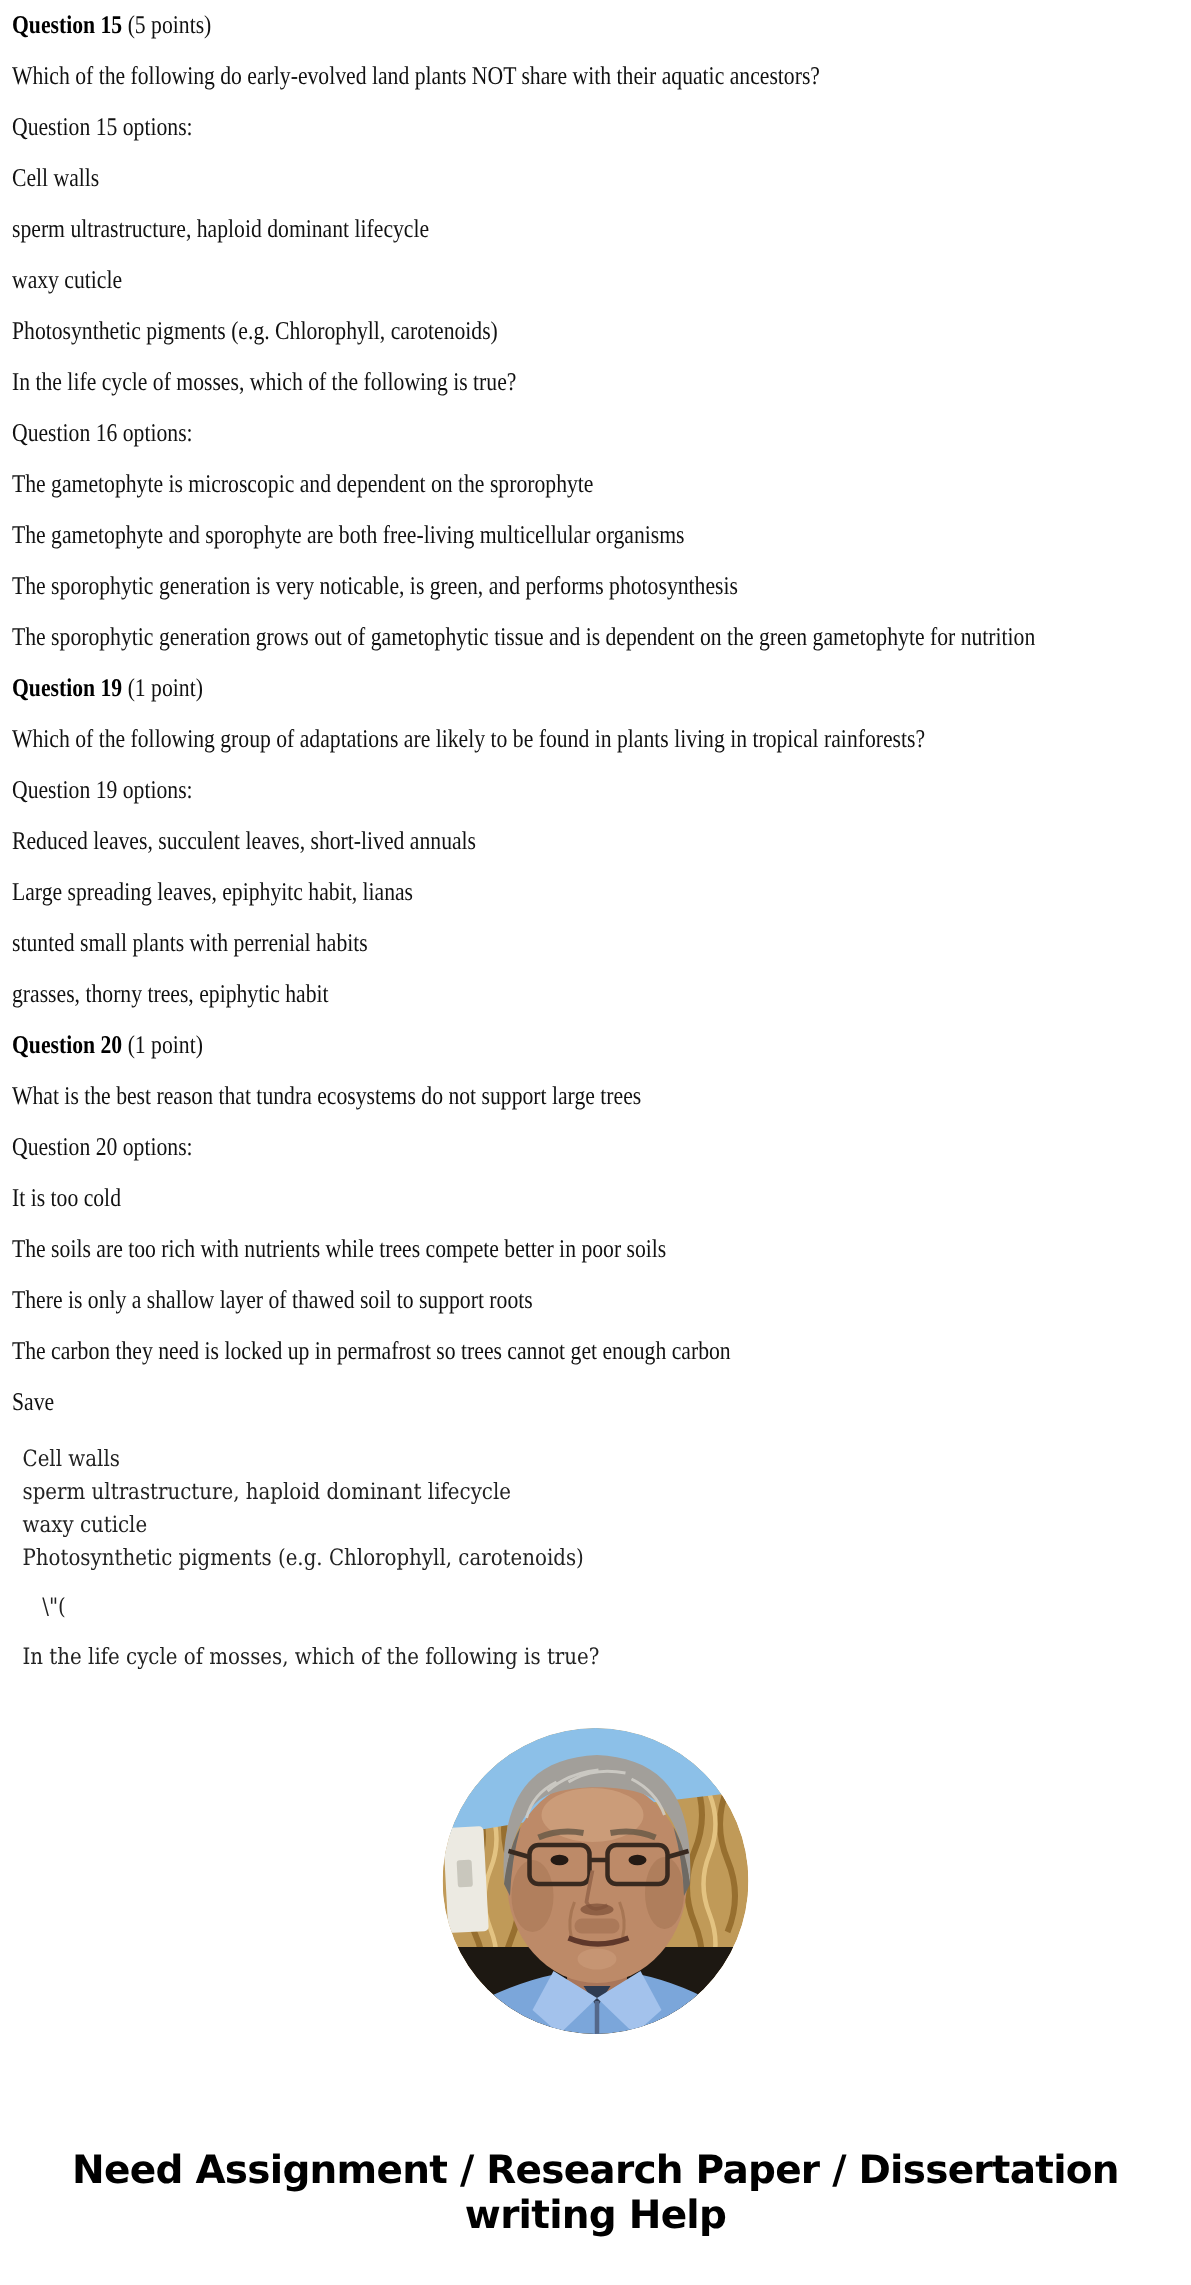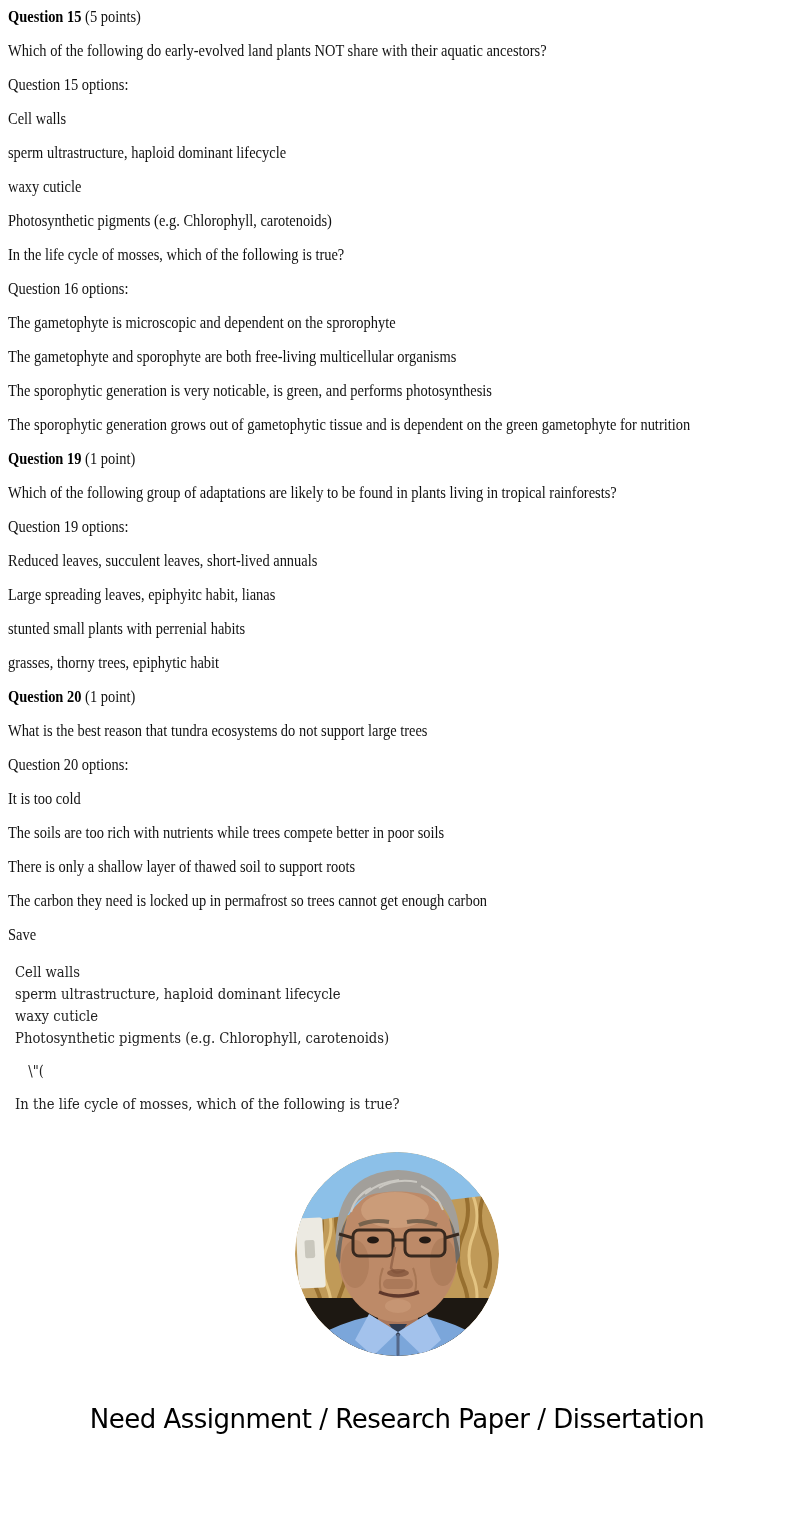--- a/index.html
+++ b/index.html
@@ -24,22 +24,22 @@
   }
   .b2 p.esc{margin:11px 0;padding-left:15px;}
   
   .photo-wrap{
     width:204px;height:204px;margin:37px auto 0;border-radius:50%;
     overflow:hidden;position:relative;
   }
   .photo-wrap svg{display:block;}
   
   .footer{
-    margin-top:48px;text-align:center;color:#000;
-    font-family:"DejaVu Sans",sans-serif;font-weight:normal;
+    margin-top:76px;text-align:center;color:#000;
+    font-family:"DejaVu Sans",sans-serif;font-weight:bold;
     font-size:26px;line-height:30px;letter-spacing:-0.5px;
   }
 </style>
 </head>
 <body>
 
 <div class="b1">
   <p><strong>Question 15</strong><span> (5 points)</span></p>
   <p>Which of the following do early-evolved land plants NOT share with their aquatic ancestors?</p>
   <p>Question 15 options:</p>
@@ -161,13 +161,14 @@
 
       <rect x="88" y="127" width="30" height="10" rx="5" fill="#8a5a40" opacity="0.35"></rect>
       <path d="M84,140 Q103,148 124,140" stroke="#5f382b" stroke-width="3.5" fill="none"></path>
       <ellipse cx="103" cy="154" rx="13" ry="7" fill="#cf9f7d" opacity="0.5"></ellipse>
     </g>
   </svg>
 </div>
 
 <div class="footer">
   <div>Need Assignment / Research Paper / Dissertation</div>
+  <div>writing Help</div>
 </div>
 
 </body></html>

